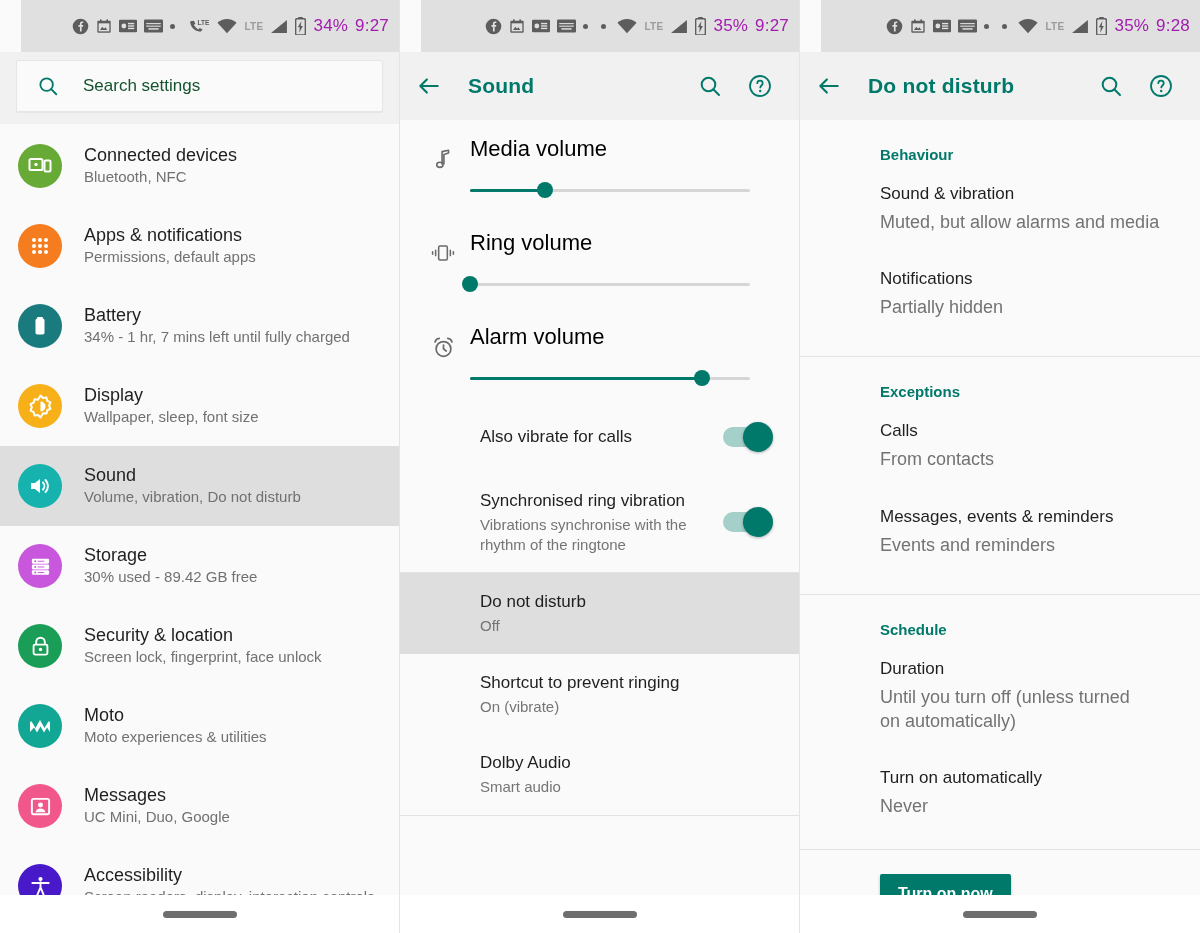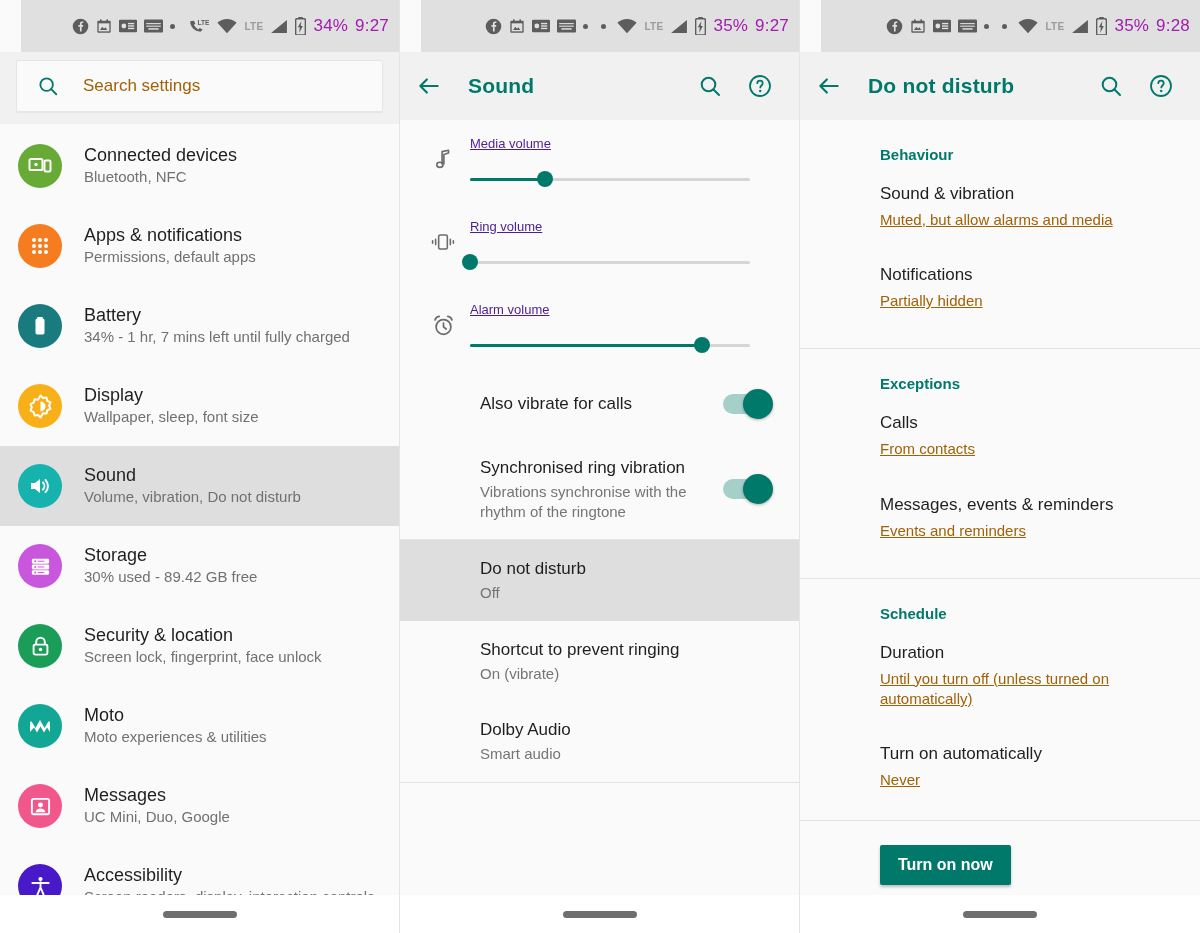--- a/index.html
+++ b/index.html
@@ -47,21 +47,21 @@
     height: 52px;
     background: #fafafa;
     border: 1px solid #e6e6e6;
     border-radius: 2px;
     display: flex;
     align-items: center;
     padding: 0 0 0 20px;
     gap: 24px;
     box-shadow: 0 1px 1px rgba(0,0,0,.05);
   }
-  .searchbox .ph { color: #a16207; font-size: 17px; }
+  .searchbox .ph { color: #14532d; font-size: 17px; }
 
   
   .settings-list { padding-top: 2px; }
   .srow {
     display: flex;
     align-items: center;
     gap: 22px;
     padding: 13px 16px 13px 18px;
     min-height: 80px;
   }
@@ -92,21 +92,21 @@
     font-weight: bold;
     padding-left: 6px;
     letter-spacing: .2px;
   }
   .appbar .act { width: 50px; display: flex; align-items: center; justify-content: center; }
 
   
   .vol-item { display: flex; align-items: flex-start; padding: 16px 34px 16px 16px; }
   .vol-icon { width: 54px; min-width: 54px; padding-top: 12px; display:flex; justify-content:center; }
   .vol-body { flex: 1; }
-  .vol-label { font-size: 13px; color: #4c1d95; margin-bottom: 20px; text-decoration: underline; }
+  .vol-label { font-size: 22px; color: #000000; margin-bottom: 20px; }
   .slider { position: relative; height: 16px; }
   .track-bg {
     position: absolute; left: 0; top: 7px; height: 3px;
     background: #d6d6d6; border-radius: 2px;
   }
   .track-fg {
     position: absolute; left: 0; top: 7px; height: 3px;
     background: #00796b; border-radius: 2px;
   }
   .thumb {
@@ -143,21 +143,21 @@
 
   
   .section-hd {
     color: #00796b;
     font-size: 15px;
     font-weight: bold;
     padding: 26px 16px 8px 80px;
   }
   .dnd-row { padding: 12px 30px 16px 80px; }
   .dnd-title { font-size: 17px; color: #1f1f1f; line-height: 1.35; }
-  .dnd-sub { font-size: 15px; color: #a16207; margin-top: 4px; line-height: 1.35; text-decoration: underline; }
+  .dnd-sub { font-size: 18px; color: #737373; margin-top: 4px; line-height: 1.35; }
   .btn-wrap { padding: 24px 16px 16px 80px; }
   .turn-on-btn {
     display: inline-block;
     background: #00796b;
     color: #ffffff;
     font-size: 16px;
     font-weight: bold;
     padding: 11px 18px;
     border: none;
     border-radius: 2px;

